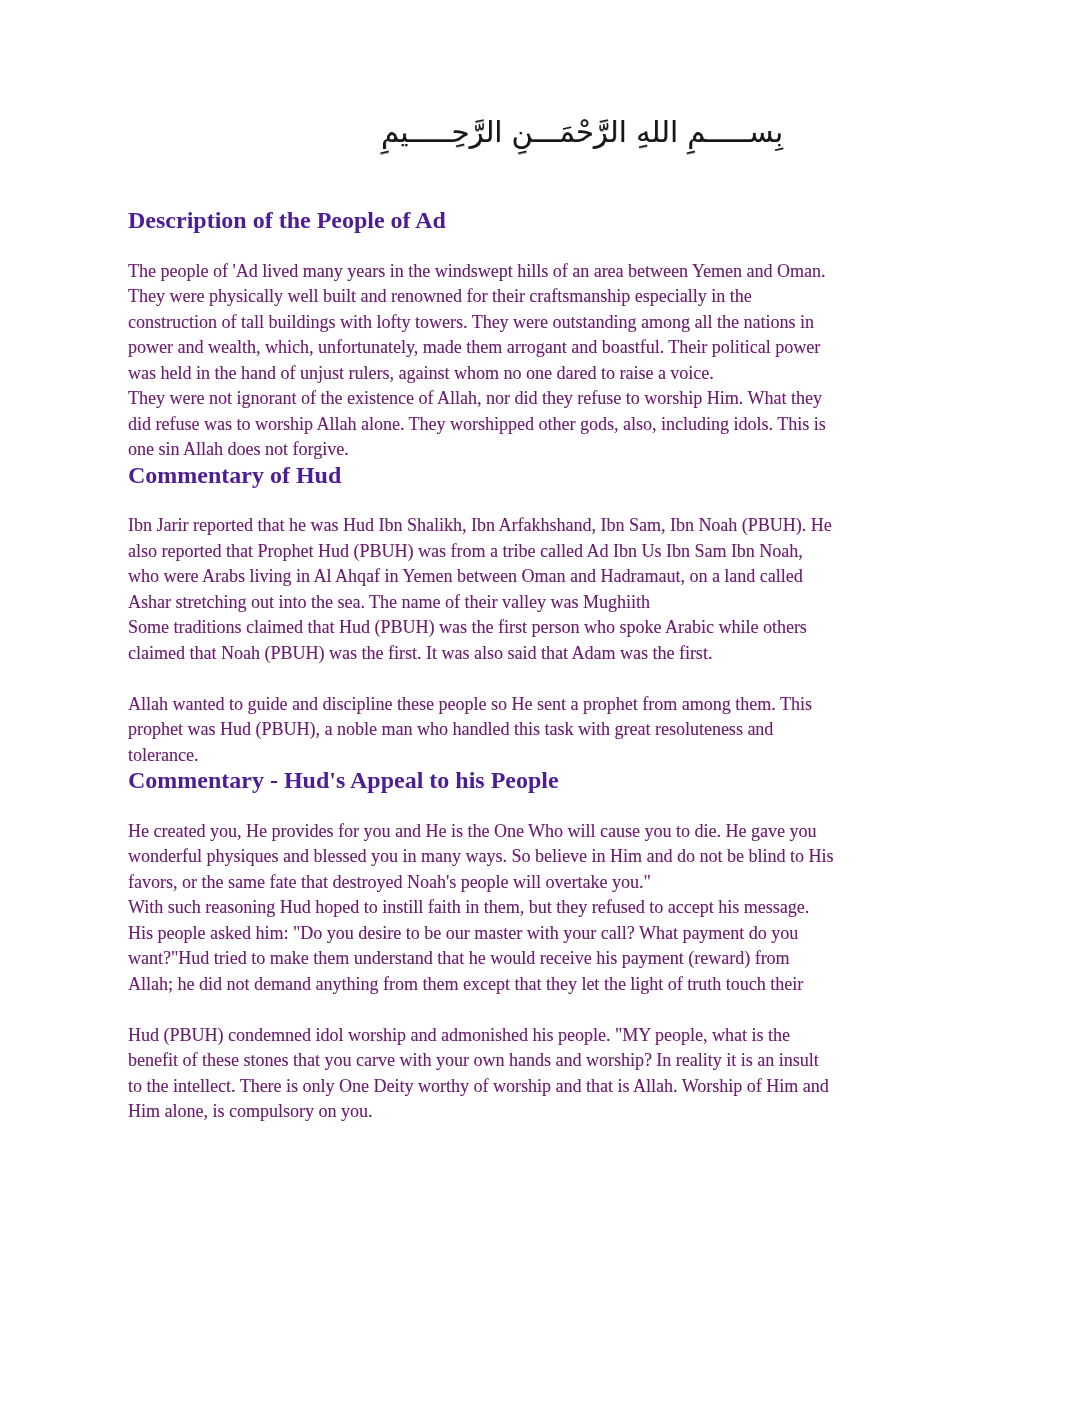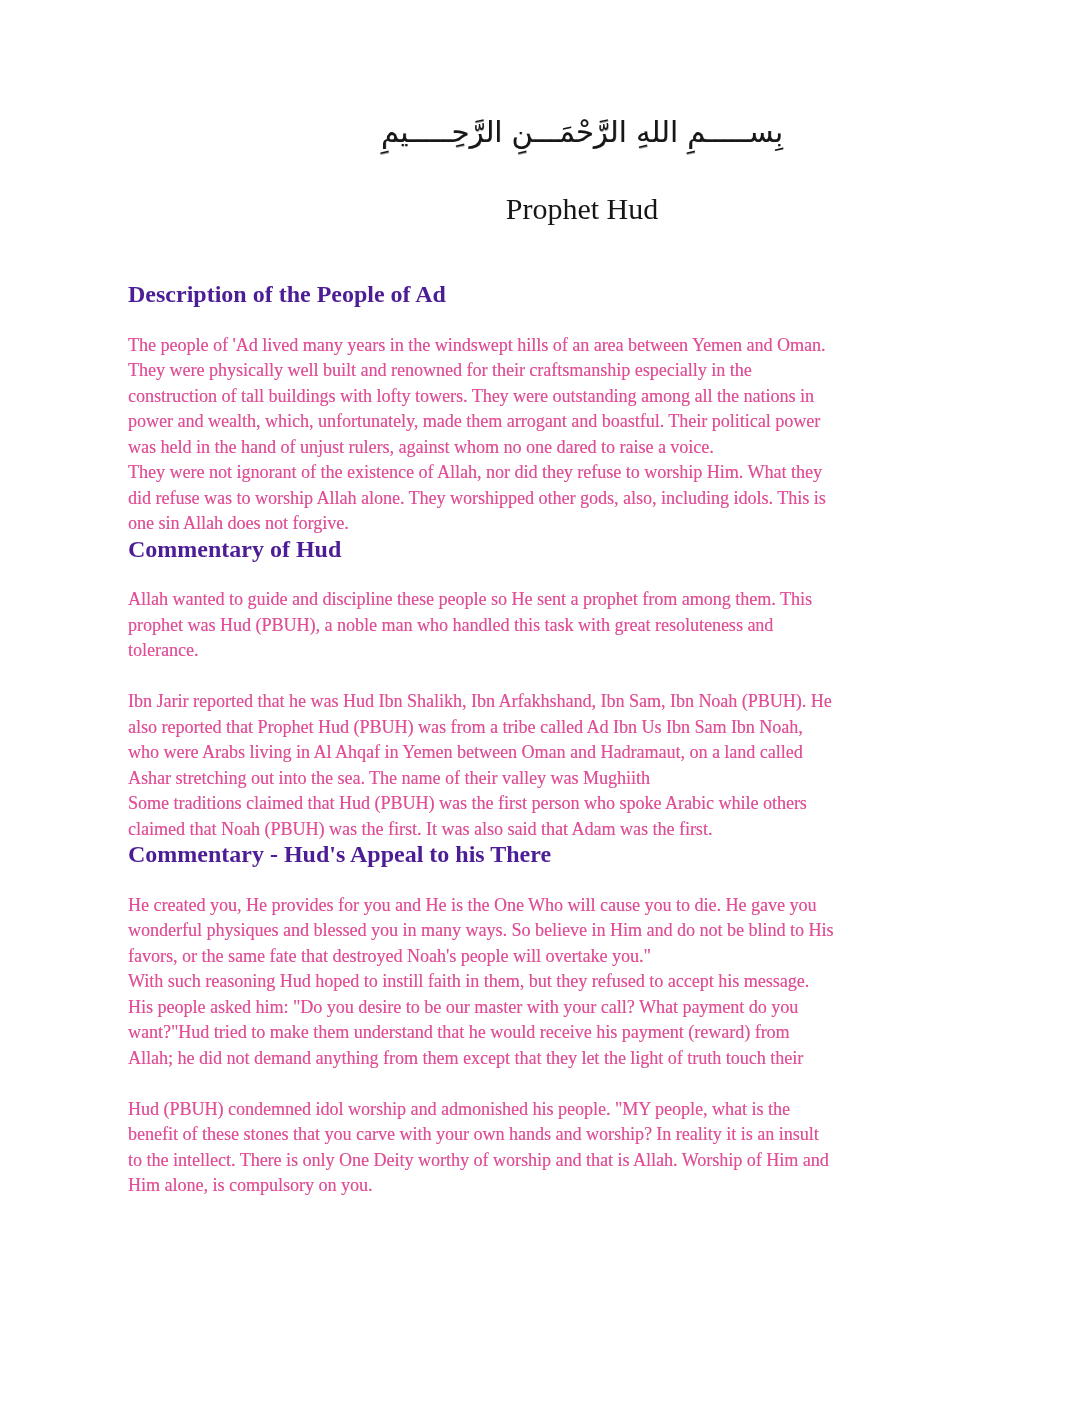--- a/index.html
+++ b/index.html
@@ -57,66 +57,65 @@
     font-size: 24px;
     font-weight: bold;
     line-height: 25.5px;
     color: #4c1d95;
   }
   .para {
     margin: 0 0 25.5px 0;
     font-size: 18px;
     line-height: 25.5px;
     white-space: pre-line;
-    color: #ec4899;
+    color: #701a75;
     text-shadow: 0.25px 0.25px 0.3px rgba(45,45,45,0.35);
   }
   .para:last-child {
     margin-bottom: 0;
   }
 </style>
 </head>
 <body>
 
 <div class="page">
 
   <header class="doc-header">
     <div class="bismillah">بِســـــمِ اللهِ الرَّحْمَـــنِ الرَّحِـــــيمِ</div>
-    <h1 class="doc-title">Prophet Hud</h1>
   </header>
 
   <main class="doc-body">
 
     <section>
       <h2 class="section-heading">Description of the People of Ad</h2>
       <p class="para">The people of 'Ad lived many years in the windswept hills of an area between Yemen and Oman.
 They were physically well built and renowned for their craftsmanship especially in the
 construction of tall buildings with lofty towers. They were outstanding among all the nations in
 power and wealth, which, unfortunately, made them arrogant and boastful. Their political power
 was held in the hand of unjust rulers, against whom no one dared to raise a voice.
 They were not ignorant of the existence of Allah, nor did they refuse to worship Him. What they
 did refuse was to worship Allah alone. They worshipped other gods, also, including idols. This is
 one sin Allah does not forgive.</p>
     </section>
 
     <section>
       <h2 class="section-heading">Commentary of Hud</h2>
-      <p class="para">Allah wanted to guide and discipline these people so He sent a prophet from among them. This
-prophet was Hud (PBUH), a noble man who handled this task with great resoluteness and
-tolerance.</p>
       <p class="para">Ibn Jarir reported that he was Hud Ibn Shalikh, Ibn Arfakhshand, Ibn Sam, Ibn Noah (PBUH). He
 also reported that Prophet Hud (PBUH) was from a tribe called Ad Ibn Us Ibn Sam Ibn Noah,
 who were Arabs living in Al Ahqaf in Yemen between Oman and Hadramaut, on a land called
 Ashar stretching out into the sea. The name of their valley was Mughiith
 Some traditions claimed that Hud (PBUH) was the first person who spoke Arabic while others
 claimed that Noah (PBUH) was the first. It was also said that Adam was the first.</p>
+      <p class="para">Allah wanted to guide and discipline these people so He sent a prophet from among them. This
+prophet was Hud (PBUH), a noble man who handled this task with great resoluteness and
+tolerance.</p>
     </section>
 
     <section>
-      <h2 class="section-heading">Commentary - Hud's Appeal to his There</h2>
+      <h2 class="section-heading">Commentary - Hud's Appeal to his People</h2>
       <p class="para">He created you, He provides for you and He is the One Who will cause you to die. He gave you
 wonderful physiques and blessed you in many ways. So believe in Him and do not be blind to His
 favors, or the same fate that destroyed Noah's people will overtake you."
 With such reasoning Hud hoped to instill faith in them, but they refused to accept his message.
 His people asked him: "Do you desire to be our master with your call? What payment do you
 want?"Hud tried to make them understand that he would receive his payment (reward) from
 Allah; he did not demand anything from them except that they let the light of truth touch their</p>
       <p class="para">Hud (PBUH) condemned idol worship and admonished his people. "MY people, what is the
 benefit of these stones that you carve with your own hands and worship? In reality it is an insult
 to the intellect. There is only One Deity worthy of worship and that is Allah. Worship of Him and

